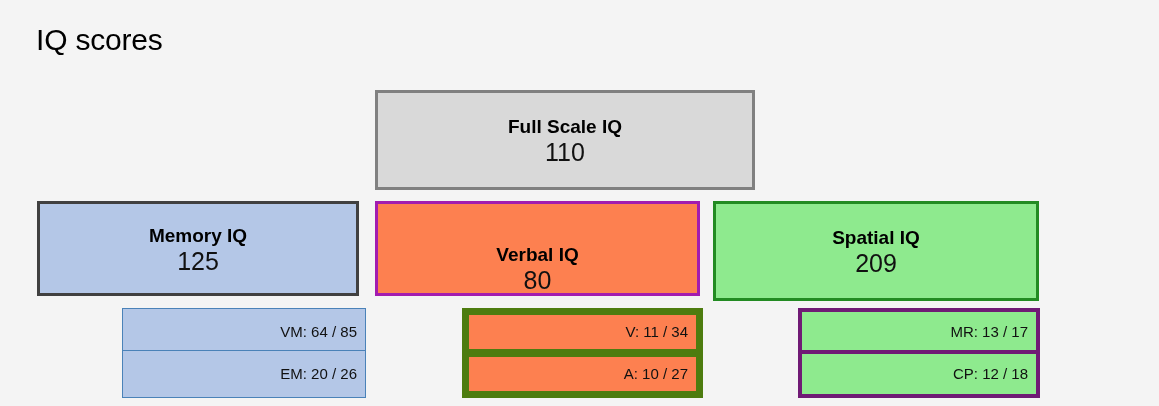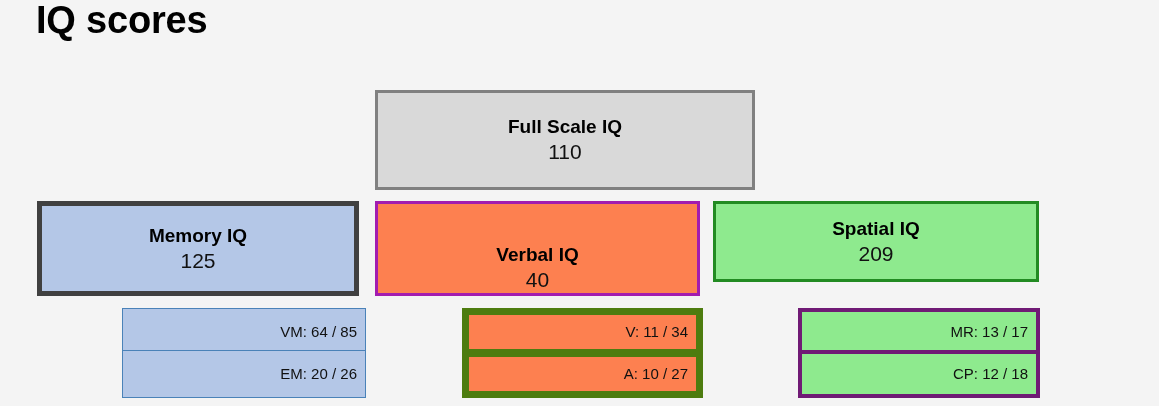--- a/index.html
+++ b/index.html
@@ -13,23 +13,23 @@
     background: #f4f4f4;
     font-family: "Liberation Sans", sans-serif;
     color: #111111;
     overflow: hidden;
     position: relative;
   }
 
   .page-title {
     position: absolute;
     left: 36px;
-    top: 2px;
-    font-size: 38px;
-    font-weight: bold;
+    top: 22px;
+    font-size: 30px;
+    font-weight: normal;
     letter-spacing: -0.2px;
     color: #000000;
     line-height: 36px;
     white-space: nowrap;
   }
 
   
   .iq-box {
     position: absolute;
     box-sizing: border-box;
@@ -39,21 +39,21 @@
     justify-content: center;
   }
   .iq-box .iq-label {
     font-size: 19px;
     font-weight: bold;
     line-height: 24px;
     color: #000000;
     white-space: nowrap;
   }
   .iq-box .iq-value {
-    font-size: 21px;
+    font-size: 25px;
     font-weight: normal;
     line-height: 26px;
     color: #111111;
     white-space: nowrap;
   }
 
   
   .box-full {
     left: 375px;
     top: 90px;
@@ -63,40 +63,40 @@
     border: 3px solid #808080;
   }
 
   
   .box-memory {
     left: 37px;
     top: 201px;
     width: 322px;
     height: 95px;
     background: #b4c7e7;
-    border: 5px solid #404040;
+    border: 3px solid #404040;
   }
 
   
   .box-verbal {
     left: 375px;
     top: 201px;
     width: 325px;
     height: 95px;
     background: #fd8050;
     border: 3px solid #a21caf;
     justify-content: flex-end;
   }
 
   
   .box-spatial {
     left: 713px;
     top: 201px;
     width: 326px;
-    height: 81px;
+    height: 100px;
     background: #8eea8e;
     border: 3px solid #228b22;
   }
 
   
   .subtest-bar {
     position: absolute;
     box-sizing: border-box;
     display: flex;
     align-items: center;
@@ -138,21 +138,21 @@
   <div class="iq-value">110</div>
 </div>
 
 <div class="iq-box box-memory">
   <div class="iq-label">Memory IQ</div>
   <div class="iq-value">125</div>
 </div>
 
 <div class="iq-box box-verbal">
   <div class="iq-label">Verbal IQ</div>
-  <div class="iq-value">40</div>
+  <div class="iq-value">80</div>
 </div>
 
 <div class="iq-box box-spatial">
   <div class="iq-label">Spatial IQ</div>
   <div class="iq-value">209</div>
 </div>
 
 <div class="subtest-bar sub-blue col-memory row-1">VM: 64 / 85</div>
 <div class="subtest-bar sub-blue col-memory row-2">EM: 20 / 26</div>
 

